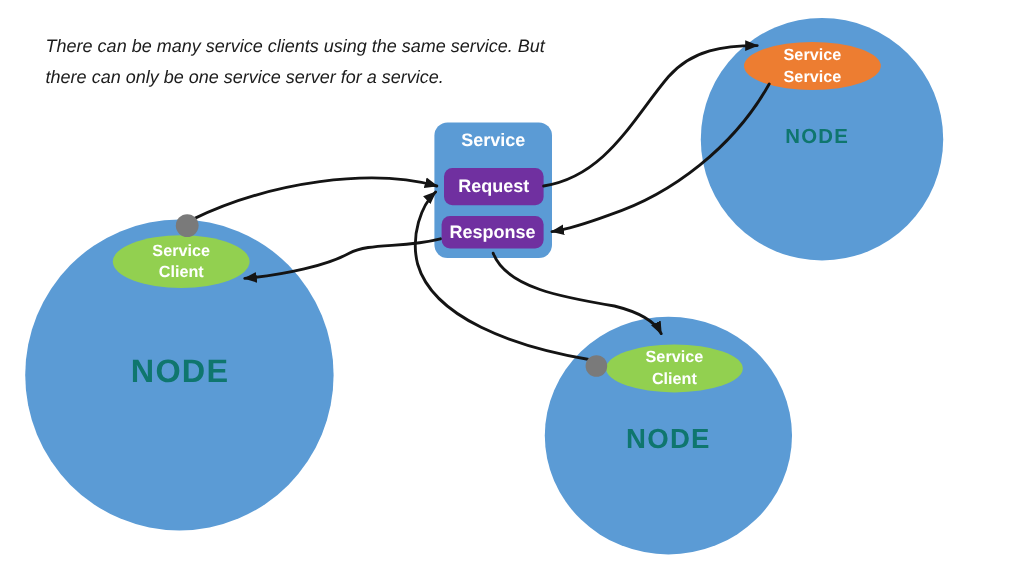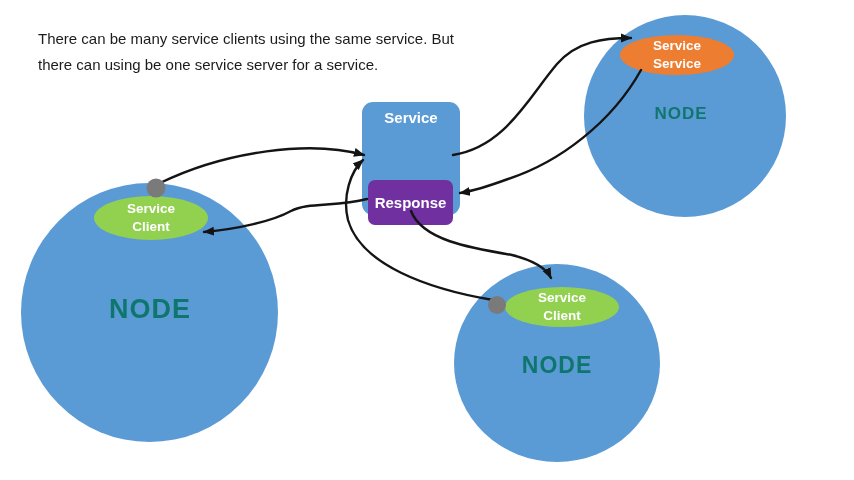--- a/index.html
+++ b/index.html
@@ -2,21 +2,21 @@
 <html><head>
 <meta charset="utf-8">
 <style>
   html,body{margin:0;padding:0;background:#ffffff;}
   .stage{
     position:relative;width:854px;height:480px;background:#ffffff;
     overflow:hidden;font-family:"Liberation Sans",sans-serif;
   }
   .caption{
     position:absolute;left:38px;top:26px;width:460px;
-    font-size:15px;line-height:26px;color:#1c1c1c;
+    font-size:15px;line-height:26px;color:#1c1c1c;font-style:italic;
   }
   .circle{position:absolute;border-radius:50%;background:#5B9BD5;}
   .node-left{left:21px;top:183px;width:257px;height:259px;}
   .node-bottom{left:454px;top:264px;width:206px;height:198px;}
   .node-topright{left:584px;top:15px;width:202px;height:202px;}
   .node-label{
     position:absolute;width:140px;text-align:center;color:#0f766e;
     font-weight:700;letter-spacing:1px;
   }
   .node-label.left{left:80px;top:294px;font-size:27px;}
@@ -39,32 +39,32 @@
   .service-title{
     position:absolute;left:362px;top:109px;width:98px;text-align:center;
     color:#ffffff;font-weight:700;font-size:15px;
   }
   .msg-box{
     position:absolute;border-radius:7px;background:#7030A0;color:#ffffff;
     font-weight:700;font-size:15px;display:flex;align-items:center;
     justify-content:center;
   }
   .request-box{left:370px;top:140px;width:83px;height:31px;}
-  .response-box{left:368px;top:180px;width:85px;height:45px;}
+  .response-box{left:368px;top:180px;width:85px;height:27px;}
   svg.overlay{position:absolute;left:0;top:0;pointer-events:none;}
   svg .arrow{fill:none;stroke:#141414;stroke-width:2.4;stroke-linecap:round;}
 </style>
 </head>
 <body>
 
 <div class="stage">
 
   <div class="caption">
     <div>There can be many service clients using the same service. But</div>
-    <div>there can using be one service server for a service.</div>
+    <div>there can only be one service server for a service.</div>
   </div>
 
   <div class="circle node-left"></div>
   <div class="circle node-bottom"></div>
   <div class="circle node-topright"></div>
 
   <div class="node-label left">NODE</div>
   <div class="node-label bottom">NODE</div>
   <div class="node-label topright">NODE</div>
 
@@ -76,20 +76,21 @@
     <span>Service</span>
     <span>Client</span>
   </div>
   <div class="oval orange server-topright">
     <span>Service</span>
     <span>Service</span>
   </div>
 
   <div class="service-panel"></div>
   <div class="service-title">Service</div>
+  <div class="msg-box request-box">Request</div>
   <div class="msg-box response-box">Response</div>
 
   <svg class="overlay" width="854" height="480" viewBox="0 0 854 480">
     <defs>
       <marker id="ah" markerUnits="userSpaceOnUse" markerWidth="12" markerHeight="10" refX="10" refY="5" orient="auto">
         <path d="M0,0.5 L11,5 L0,9.5 z" fill="#141414"></path>
       </marker>
     </defs>
 
     <path class="arrow" marker-end="url(#ah)" d="M 160 183 C 226 151, 310 140, 364 155"></path>

